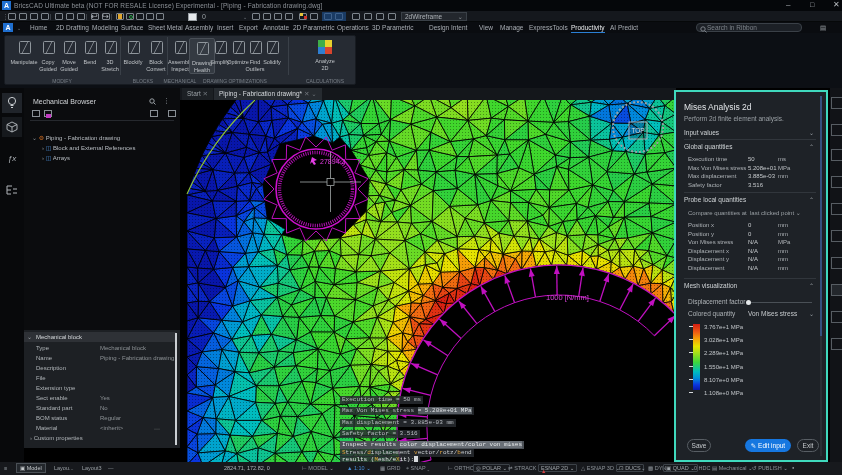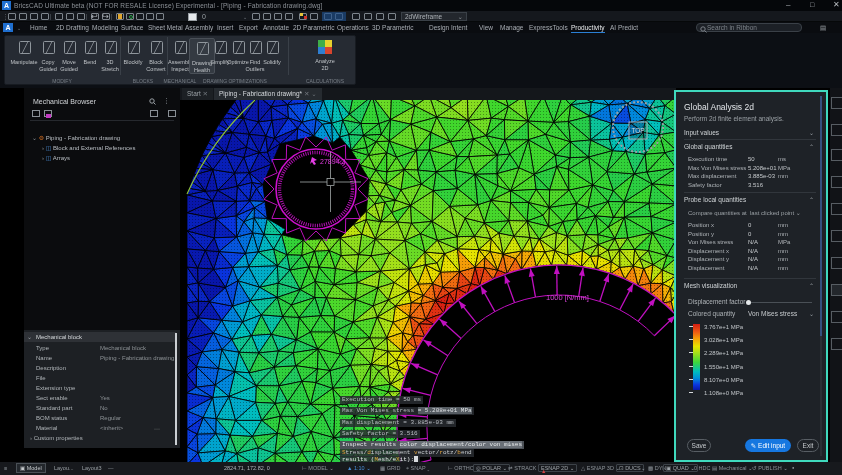--- a/index.html
+++ b/index.html
@@ -1213,20 +1213,36 @@
   <div class="ln" style="top:2px">Execution time = 50 ms</div>
   <div class="ln" style="top:13px">Max Von Mises stress <span style="background:#555b61;color:#dde0e3">= 5.208e+01 MPa</span></div>
   <div class="ln" style="top:25px">Max displacement = 3.885e-03 mm</div>
   <div class="ln" style="top:36px">Safety factor = 3.516</div>
   <div class="ln" style="top:47px;background:#4c5157;color:#e8eaec">Inspect results <span style="background:#6a7077">color displacement/color von mises</span></div>
   <div class="ln" style="top:55px;color:#c8ccd0"><span style="color:#e2a23c">S</span>tress/<span style="color:#e2a23c">d</span>isplacement <span style="color:#e2a23c">v</span>ector/<span style="color:#e2a23c">r</span>otz/<span style="color:#e2a23c">b</span>end</div>
   <div class="ln" style="top:62px;color:#e4e7e9">results (<span style="color:#e2a23c">M</span>esh/e<span style="color:#e2a23c">X</span>it):<span style="background:#d8dbde">&nbsp;</span></div>
   <div style="position:absolute;left:168px;top:47px;color:#9aa0a5;font-size:5px">▲</div>
 </div>
 
+<div class="abs" id="lstrip">
+  <div style="position:absolute;left:2px;top:5px;width:20px;height:20px;background:#20242a"></div>
+      <svg style="position:absolute;left:7px;top:8px" width="10" height="13">
+        <circle cx="5" cy="5" r="3.6" fill="none" stroke="#c8ccd0" stroke-width="1"></circle>
+        <line x1="3.5" y1="9.5" x2="6.5" y2="9.5" stroke="#c8ccd0" stroke-width="1"></line>
+        <line x1="4" y1="11.5" x2="6" y2="11.5" stroke="#c8ccd0" stroke-width="1"></line>
+      </svg>
+      <div style="position:absolute;left:2px;top:29px;width:20px;height:20px;background:#16191d"></div>
+      <svg style="position:absolute;left:6px;top:33px" width="12" height="12">
+        <path d="M6 1 L11 3.5 L11 8.5 L6 11 L1 8.5 L1 3.5 Z M1 3.5 L6 6 L11 3.5 M6 6 L6 11" fill="none" stroke="#b9bec3" stroke-width="0.9"></path>
+      </svg>
+      <div class="lsic" style="left:3px;top:62px;font-size:8px;font-style:italic;color:#b0b5ba">ƒx</div>
+      <svg style="position:absolute;left:6px;top:97px" width="12" height="11">
+        <path d="M1 1 L6 1 M1 1 L1 9 L5 9 M1 5 L5 5 M7 4 h4 M7 8 h4" fill="none" stroke="#b0b5ba" stroke-width="1"></path>
+      </svg>
+</div>
 
 <div class="abs" id="brpanel">
   <div class="hd">Mechanical Browser</div>
   <svg style="position:absolute;right:24px;top:10px" width="7" height="7">
         <circle cx="3" cy="3" r="2.2" fill="none" stroke="#9aa0a5" stroke-width="1"></circle>
         <line x1="4.7" y1="4.7" x2="6.5" y2="6.5" stroke="#9aa0a5" stroke-width="1"></line>
       </svg>
   <span style="position:absolute;right:10px;top:9px;color:#9aa0a5;font-size:7px">⋮</span>
   <div style="position:absolute;left:8px;top:22px;width:8px;height:7px;border:1px solid #8a9096"></div>
       <div style="position:absolute;left:20px;top:22px;width:8px;height:7px;border:1px solid #8a9096"></div>
@@ -1255,21 +1271,21 @@
       <div class="prow" style="top:85px">BOM status</div>
       <div class="pval" style="top:85px">Regular</div>
       <div class="prow" style="top:95px">Material</div>
       <div class="pval" style="top:95px">&lt;inherit&gt;</div>
       <div class="prow" style="top:105px;left:6px"><span style="color:#8d9296">›</span> Custom properties</div>
       <div style="position:absolute;left:130px;top:95px;color:#8d9296">⋯</div>
   <div style="position:absolute;left:151px;top:3px;width:2px;height:112px;background:#caced2"></div>
 </div>
 
 <div class="abs" id="rightpanel">
-  <div class="in" style="left:8px;top:10px;font-size:8.5px;color:#e2e5e8">Global Analysis 2d</div>
+  <div class="in" style="left:8px;top:10px;font-size:8.5px;color:#e2e5e8">Mises Analysis 2d</div>
       <div class="in" style="left:8px;top:23px;color:#9aa0a5">Perform 2d finite element analysis.</div>
       <div class="in" style="left:8px;top:37px;color:#d0d4d7">Input values</div>
       <div class="chev" style="top:37px">⌄</div>
       <div class="sep" style="top:47px"></div>
       <div class="in" style="left:8px;top:51px;color:#d0d4d7">Global quantities</div>
       <div class="chev" style="top:51px">⌃</div>
       <div class="in" style="left:12px;top:64px;color:#aeb3b7;font-size:6px">Execution time</div>
       <div class="in" style="left:72px;top:64px;color:#c6cacd;font-size:6px">50</div>
       <div class="in" style="left:102px;top:64px;color:#aeb3b7;font-size:6px">ms</div>
       <div class="in" style="left:12px;top:72.5px;color:#aeb3b7;font-size:6px">Max Von Mises stress</div>

